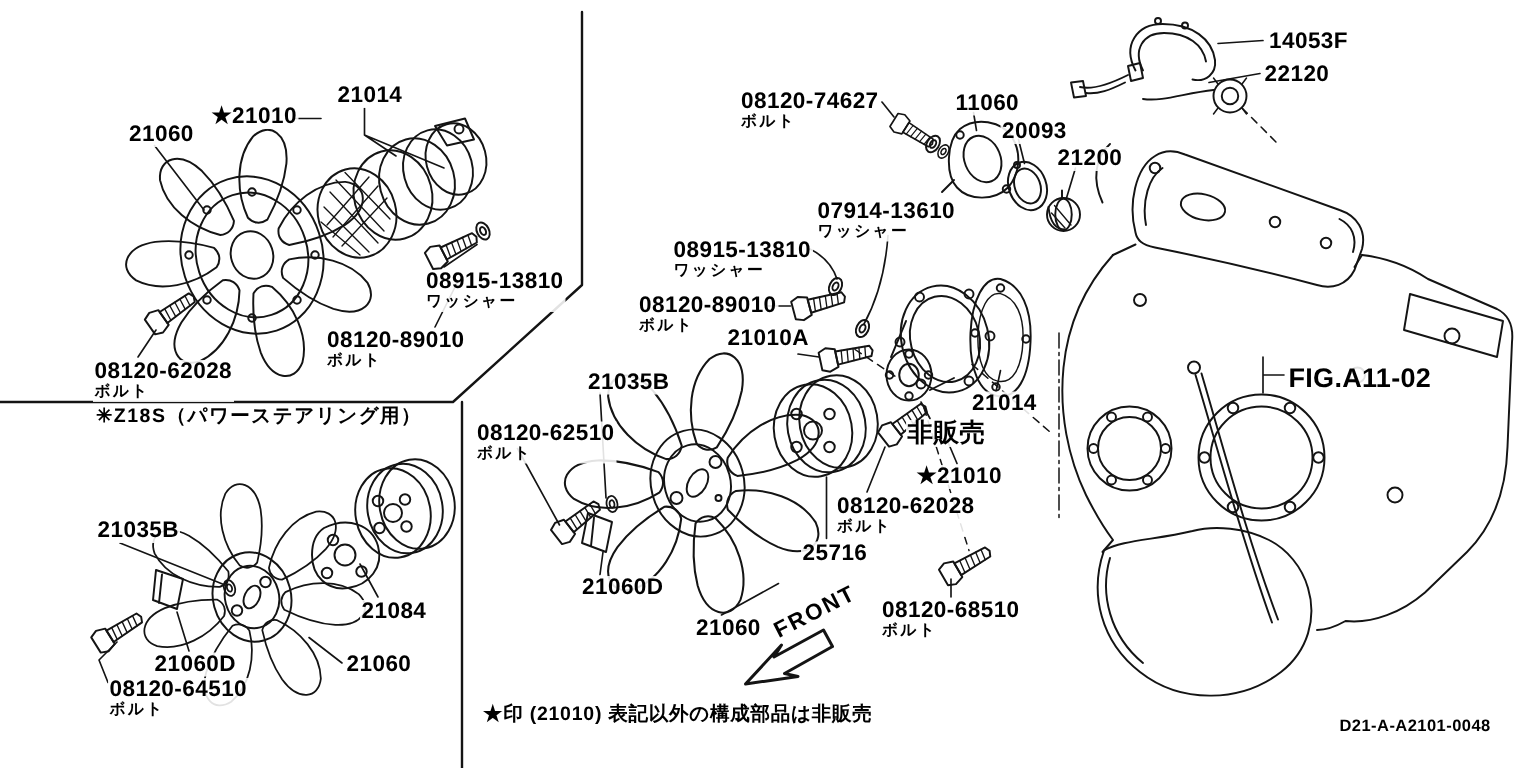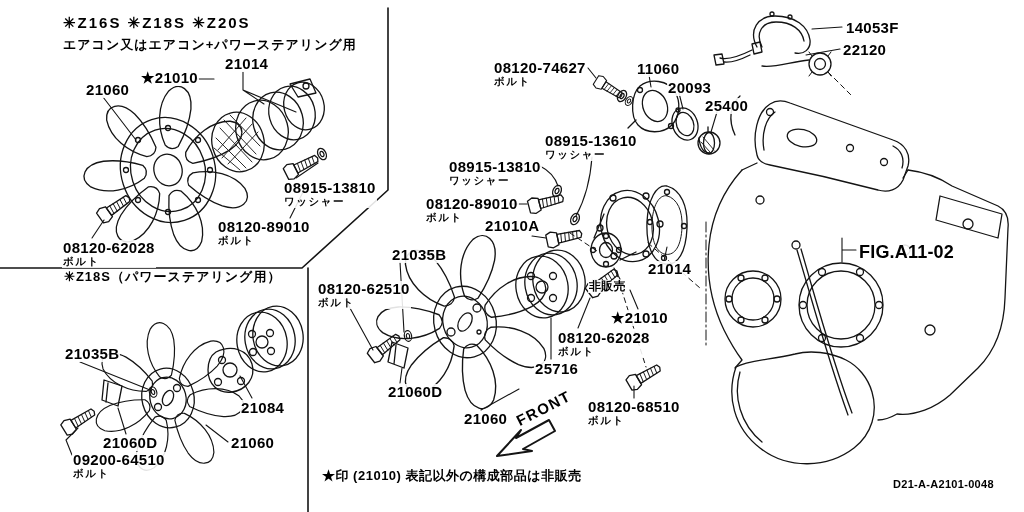--- a/index.html
+++ b/index.html
@@ -302,22 +302,20 @@
     <g stroke-width="1" stroke-dasharray="5 4">
       <path d="M570,233 L597,251"></path>
       <path d="M648,243 L700,288"></path>
       <path d="M616,272 L646,367"></path>
       <path d="M828,72 L853,97"></path>
     </g>
     <path stroke-width="1" stroke-dasharray="10 3 2 3" d="M706,222 L706,348"></path>
   </g>
 </svg>
 
-<div class="lbl hdr" style="left:62px;top:15px">✳Z16S ✳Z18S ✳Z20S</div>
-<div class="lbl hdr2" style="left:62px;top:38px">エアコン又はエアコン+パワーステアリング用</div>
 <div class="lbl hdr2" style="left:63px;top:270px">✳Z18S（パワーステアリング用）</div>
 
 <div class="lbl" style="left:85px;top:82px">21060</div>
 <div class="lbl" style="left:140px;top:70px">★21010</div>
 <div class="lbl" style="left:224px;top:56px">21014</div>
 <div class="lbl" style="left:283px;top:180px">
   <span>08915-13810</span>
   <span class="sub">ワッシャー</span>
 </div>
 <div class="lbl" style="left:217px;top:219px">
@@ -327,33 +325,33 @@
 <div class="lbl" style="left:62px;top:240px">
   <span>08120-62028</span>
   <span class="sub">ボルト</span>
 </div>
 
 <div class="lbl" style="left:64px;top:346px">21035B</div>
 <div class="lbl" style="left:240px;top:400px">21084</div>
 <div class="lbl" style="left:102px;top:435px">21060D</div>
 <div class="lbl" style="left:230px;top:435px">21060</div>
 <div class="lbl" style="left:72px;top:452px">
-  <span>09200-64510</span>
+  <span>08120-64510</span>
   <span class="sub">ボルト</span>
 </div>
 
 <div class="lbl" style="left:493px;top:60px">
   <span>08120-74627</span>
   <span class="sub">ボルト</span>
 </div>
 <div class="lbl" style="left:636px;top:61px">11060</div>
 <div class="lbl" style="left:667px;top:80px">20093</div>
-<div class="lbl" style="left:704px;top:98px">25400</div>
+<div class="lbl" style="left:704px;top:98px">21200</div>
 <div class="lbl" style="left:544px;top:133px">
-  <span>08915-13610</span>
+  <span>07914-13610</span>
   <span class="sub">ワッシャー</span>
 </div>
 <div class="lbl" style="left:448px;top:159px">
   <span>08915-13810</span>
   <span class="sub">ワッシャー</span>
 </div>
 <div class="lbl" style="left:425px;top:196px">
   <span>08120-89010</span>
   <span class="sub">ボルト</span>
 </div>
@@ -363,21 +361,21 @@
   <span>08120-62510</span>
   <span class="sub">ボルト</span>
 </div>
 <div class="lbl" style="left:387px;top:384px">21060D</div>
 <div class="lbl" style="left:463px;top:411px">21060</div>
 <div class="lbl" style="left:534px;top:361px">25716</div>
 <div class="lbl" style="left:557px;top:330px">
   <span>08120-62028</span>
   <span class="sub">ボルト</span>
 </div>
-<div class="lbl" style="left:588px;top:280px;font-size:12px">非販売</div>
+<div class="lbl" style="left:604px;top:280px;font-size:17px">非販売</div>
 <div class="lbl" style="left:610px;top:310px">★21010</div>
 <div class="lbl" style="left:647px;top:261px">21014</div>
 <div class="lbl" style="left:587px;top:399px">
   <span>08120-68510</span>
   <span class="sub">ボルト</span>
 </div>
 
 <div class="lbl" style="left:845px;top:20px">14053F</div>
 <div class="lbl" style="left:842px;top:42px">22120</div>
 <div class="lbl figref" style="left:858px;top:243px">FIG.A11-02</div>

